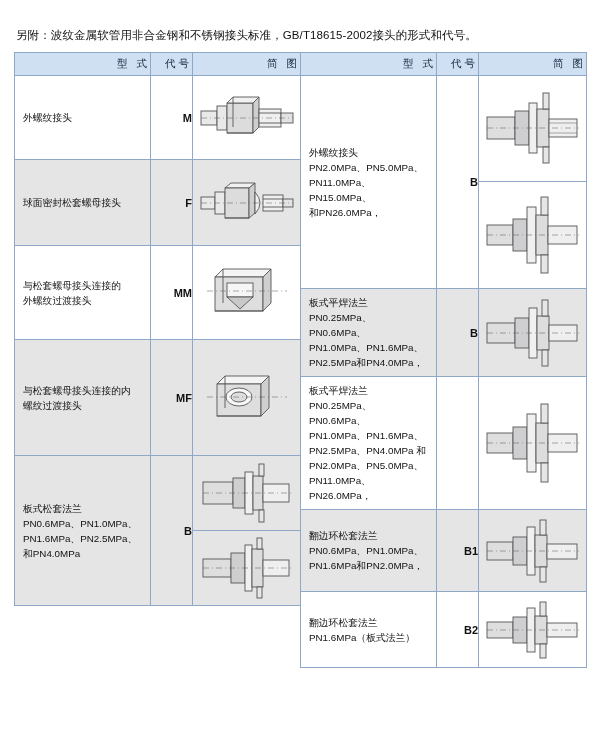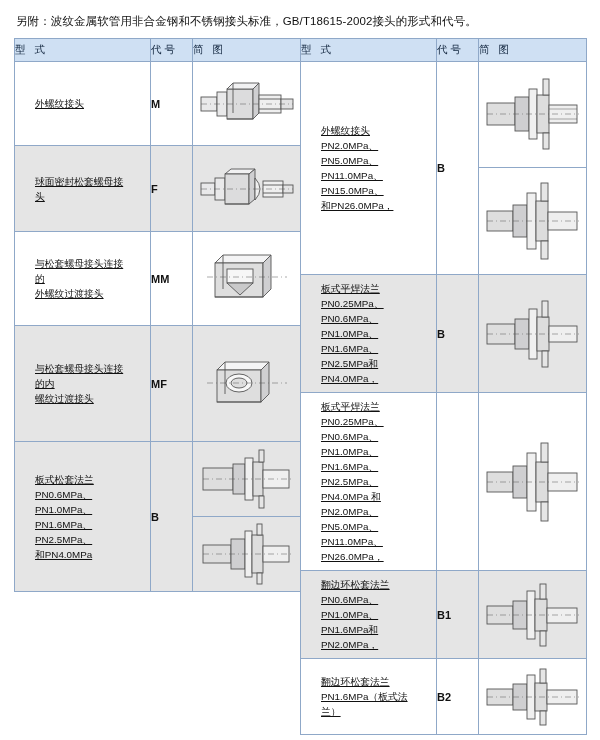--- a/index.html
+++ b/index.html
@@ -7,60 +7,59 @@
     width:600px;height:740px;
     background:#ffffff;
     font-family:"Liberation Sans","DejaVu Sans",sans-serif;
     color:#1a1a1a;
     overflow:hidden;
   }
   .page{position:relative;width:600px;height:740px;box-sizing:border-box;padding:0 14px;}
   .title{
     font-size:11.5px;
     line-height:16px;
-    padding:13px 2px 9px 2px;
+    padding:27px 2px 9px 2px;
     letter-spacing:0.1px;
     color:#111;
   }
   .tables{
     display:flex;
     align-items:flex-start;
     gap:0px;
   }
   table{
     border-collapse:collapse;
     table-layout:fixed;
     font-size:9.5px;
   }
   td,th{
     border:1px solid #8fa8c8;
     padding:0;
     vertical-align:middle;
-    text-align:left;
+    text-align:right;
   }
   thead th{
     background:#cfe0f3;
     height:22px;
     font-weight:normal;
     font-size:10.5px;
     letter-spacing:3px;
     color:#10243d;
   }
   .lt{width:286px;}
   .rt{width:286px;margin-left:-1px;}
   .c-type{width:136px;}
   .c-code{width:42px;}
   .c-fig{width:108px;}
   .cell-text{
-    padding:6px 20px;
+    padding:6px 8px;
     font-size:9.8px;
     line-height:15px;
     text-align:left;
     color:#111;
-    text-decoration:underline;
   }
   .yellow{background:#e5e5e5;}
   .code{
     font-size:11px;
     font-weight:bold;
     color:#111;
   }
   .fig{
     height:100%;
     display:block;

